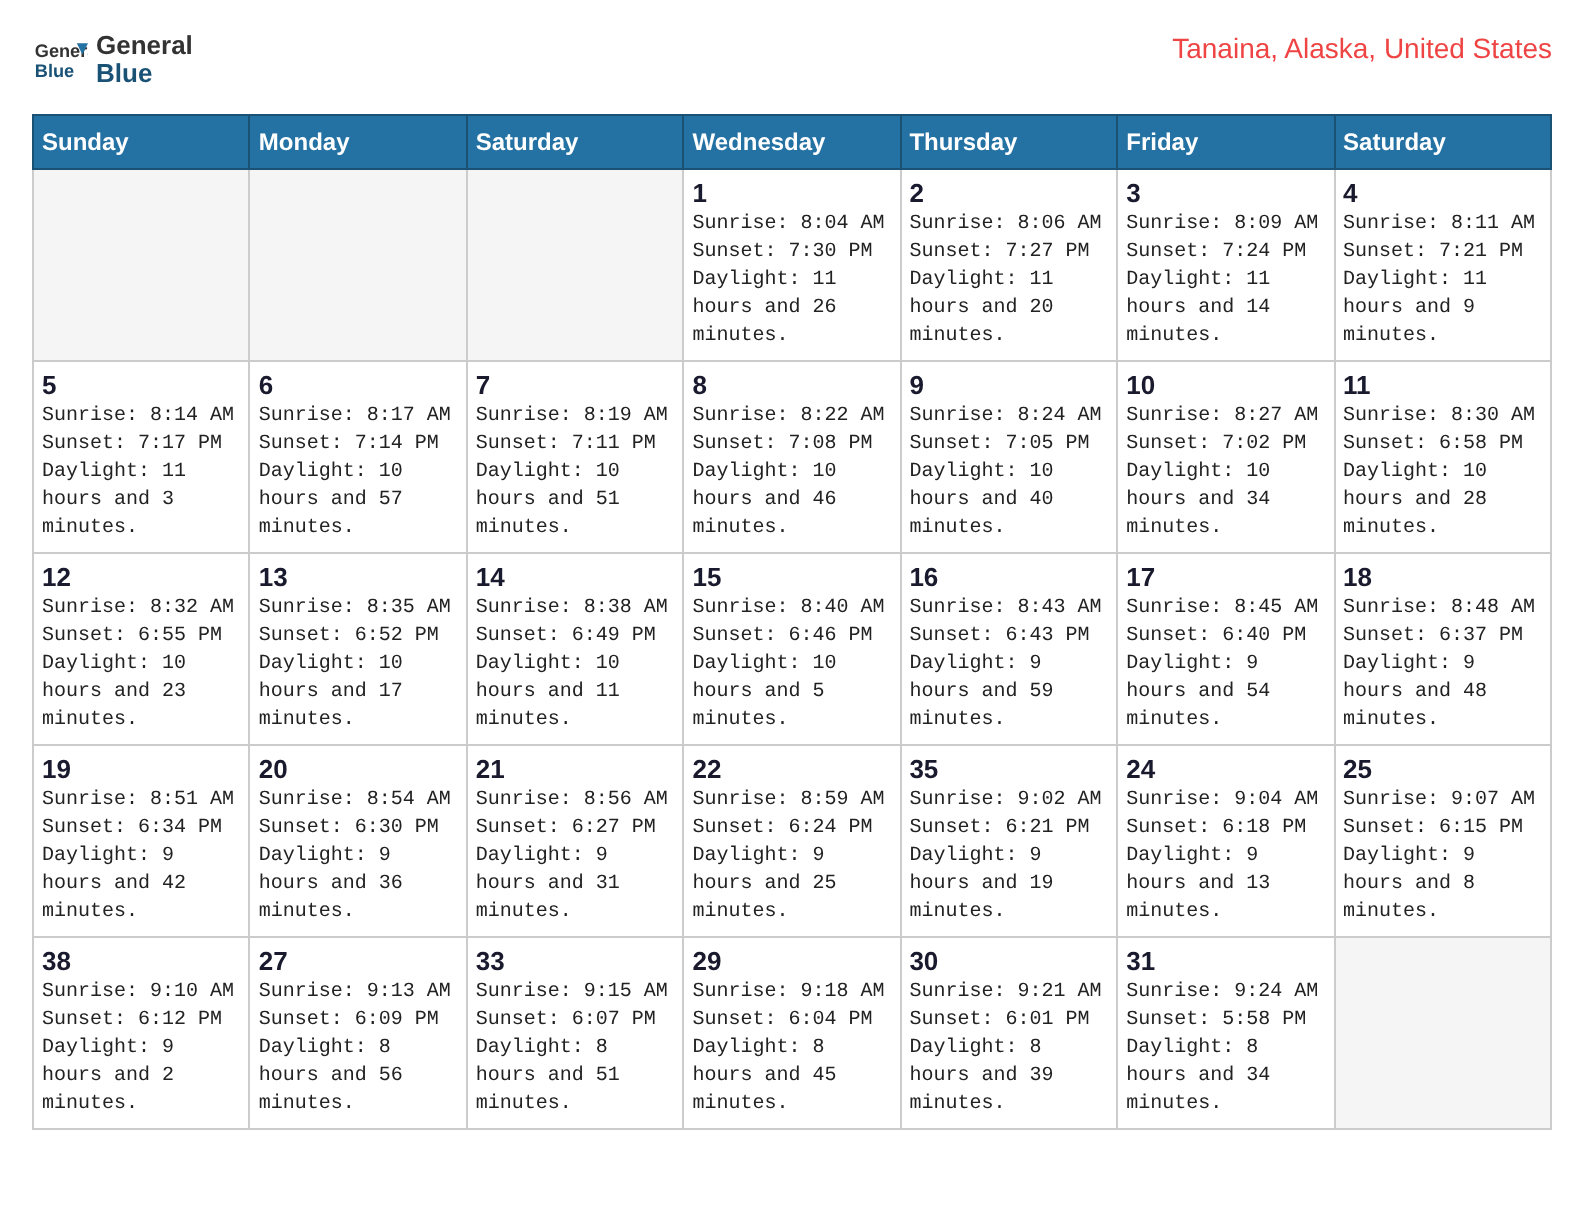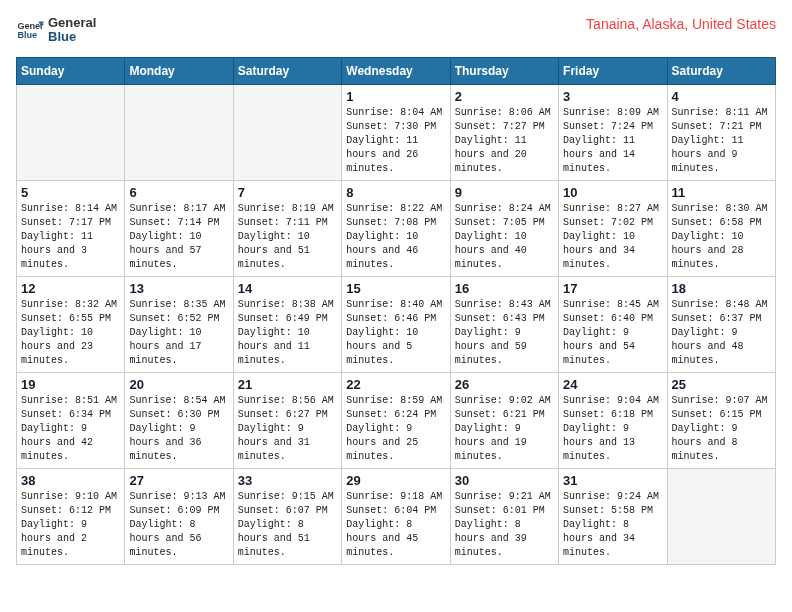--- a/index.html
+++ b/index.html
@@ -204,21 +204,21 @@
         </td>
         <td>
           <div class="day-number">21</div>
           <div class="day-info">Sunrise: 8:56 AM<br>Sunset: 6:27 PM<br>Daylight: 9 hours and 31 minutes.</div>
         </td>
         <td>
           <div class="day-number">22</div>
           <div class="day-info">Sunrise: 8:59 AM<br>Sunset: 6:24 PM<br>Daylight: 9 hours and 25 minutes.</div>
         </td>
         <td>
-          <div class="day-number">26</div>
+          <div class="day-number">35</div>
           <div class="day-info">Sunrise: 9:02 AM<br>Sunset: 6:21 PM<br>Daylight: 9 hours and 19 minutes.</div>
         </td>
         <td>
           <div class="day-number">24</div>
           <div class="day-info">Sunrise: 9:04 AM<br>Sunset: 6:18 PM<br>Daylight: 9 hours and 13 minutes.</div>
         </td>
         <td>
           <div class="day-number">25</div>
           <div class="day-info">Sunrise: 9:07 AM<br>Sunset: 6:15 PM<br>Daylight: 9 hours and 8 minutes.</div>
         </td>

